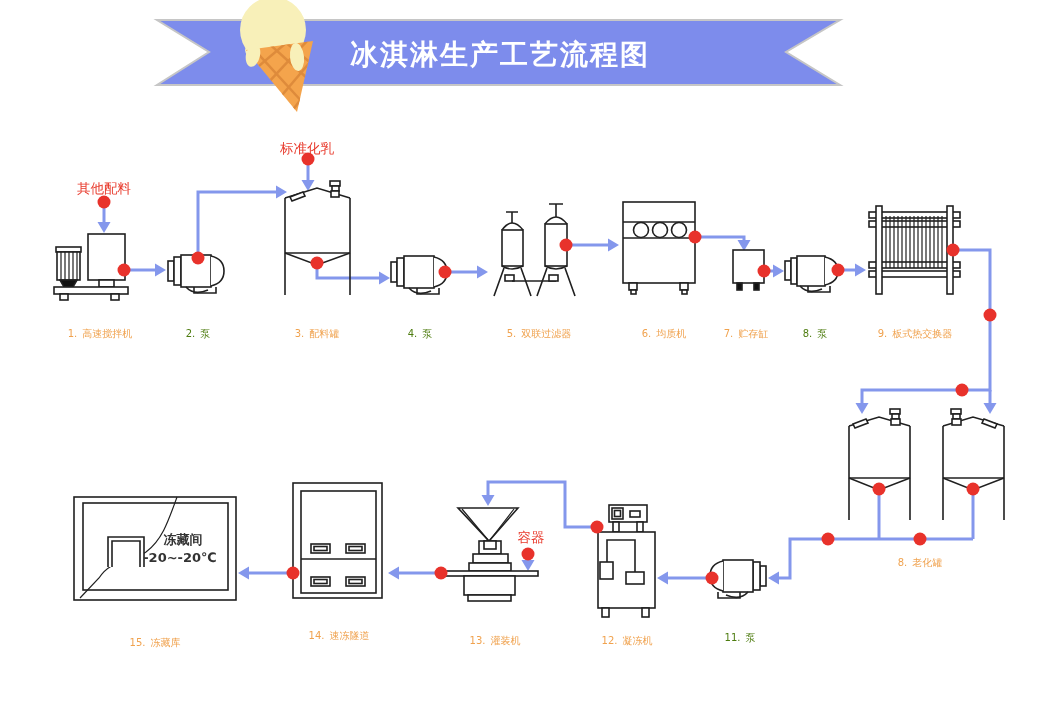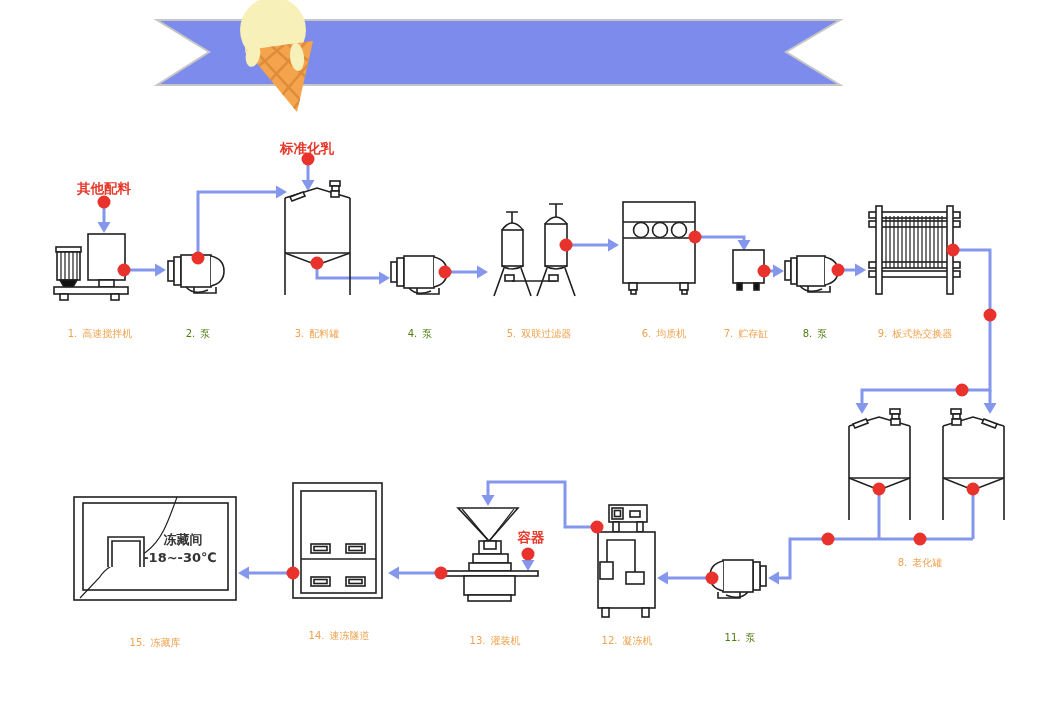--- a/index.html
+++ b/index.html
@@ -1,21 +1,21 @@
 <!DOCTYPE html>
 <html><head>
 <meta charset="utf-8">
 <style>
   html,body{margin:0;padding:0;background:#ffffff;}
   #canvas{position:relative;width:1047px;height:718px;background:#ffffff;overflow:hidden;
           font-family:"DejaVu Sans","Liberation Sans",sans-serif;}
   #diagram-svg{position:absolute;left:0;top:0;}
   .lbl{position:absolute;transform:translateX(-50%);font-size:10px;white-space:nowrap;}
   .lbl .num{margin-right:5px;}
-  .ann{position:absolute;transform:translateX(-50%);font-size:13.5px;white-space:nowrap;font-weight:bold;}
+  .ann{position:absolute;transform:translateX(-50%);font-size:13.5px;white-space:nowrap;font-weight:normal;}
   .c-orange{color:#F0A24E;}
   .c-blue{color:#4d7c0f;}
   .c-red{color:#E8392B;}
   .c-black{color:#333333;font-weight:bold;font-size:13px;}
   #banner-title{position:absolute;left:500px;top:36px;transform:translateX(-50%);
     color:#ffffff;font-size:28px;font-weight:bold;letter-spacing:2px;white-space:nowrap;}
 </style>
 </head>
 <body>
 
@@ -290,20 +290,21 @@
     <circle cx="920" cy="539" r="6.5"></circle>
     <circle cx="828" cy="539" r="6.5"></circle>
     <circle cx="712" cy="578" r="6.5"></circle>
     <circle cx="597" cy="527" r="6.5"></circle>
     <circle cx="528" cy="554" r="6.5"></circle>
     <circle cx="441" cy="573" r="6.5"></circle>
     <circle cx="293" cy="573" r="6.5"></circle>
   </g>
 </svg>
 
+  <div id="banner-title">冰淇淋生产工艺流程图</div>
 
   <div class="lbl c-orange" style="left:100px;top:327px"><span class="num">1.</span><span>高速搅拌机</span></div>
   <div class="lbl c-blue" style="left:198px;top:327px"><span class="num">2.</span><span>泵</span></div>
   <div class="lbl c-orange" style="left:317px;top:327px"><span class="num">3.</span><span>配料罐</span></div>
   <div class="lbl c-blue" style="left:420px;top:327px"><span class="num">4.</span><span>泵</span></div>
   <div class="lbl c-orange" style="left:539px;top:327px"><span class="num">5.</span><span>双联过滤器</span></div>
   <div class="lbl c-orange" style="left:664px;top:327px"><span class="num">6.</span><span>均质机</span></div>
   <div class="lbl c-orange" style="left:746px;top:327px"><span class="num">7.</span><span>贮存缸</span></div>
   <div class="lbl c-blue" style="left:815px;top:327px"><span class="num">8.</span><span>泵</span></div>
   <div class="lbl c-orange" style="left:915px;top:327px"><span class="num">9.</span><span>板式热交换器</span></div>
@@ -311,15 +312,15 @@
   <div class="lbl c-blue" style="left:740px;top:631px"><span class="num">11.</span><span>泵</span></div>
   <div class="lbl c-orange" style="left:627px;top:634px"><span class="num">12.</span><span>凝冻机</span></div>
   <div class="lbl c-orange" style="left:495px;top:634px"><span class="num">13.</span><span>灌装机</span></div>
   <div class="lbl c-orange" style="left:339px;top:629px"><span class="num">14.</span><span>速冻隧道</span></div>
   <div class="lbl c-orange" style="left:155px;top:636px"><span class="num">15.</span><span>冻藏库</span></div>
 
   <div class="ann c-red" style="left:104px;top:180px">其他配料</div>
   <div class="ann c-red" style="left:307px;top:140px">标准化乳</div>
   <div class="ann c-red" style="left:531px;top:529px">容器</div>
   <div class="ann c-black" style="left:183px;top:531px">冻藏间</div>
-  <div class="ann c-black" style="left:180px;top:550px">-18~-30℃</div>
+  <div class="ann c-black" style="left:180px;top:550px">-20~-20℃</div>
 
 </div>
 
 </body></html>

